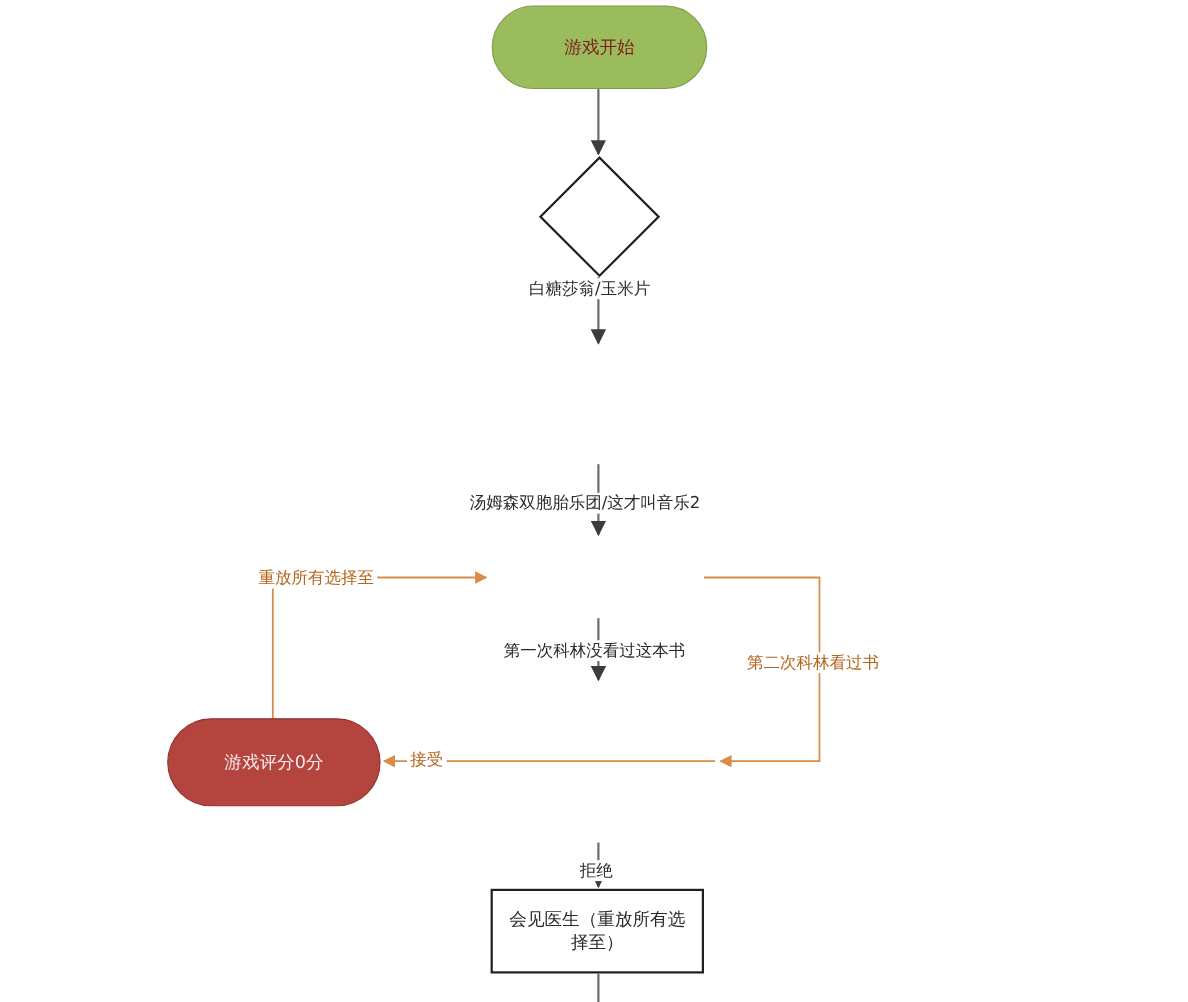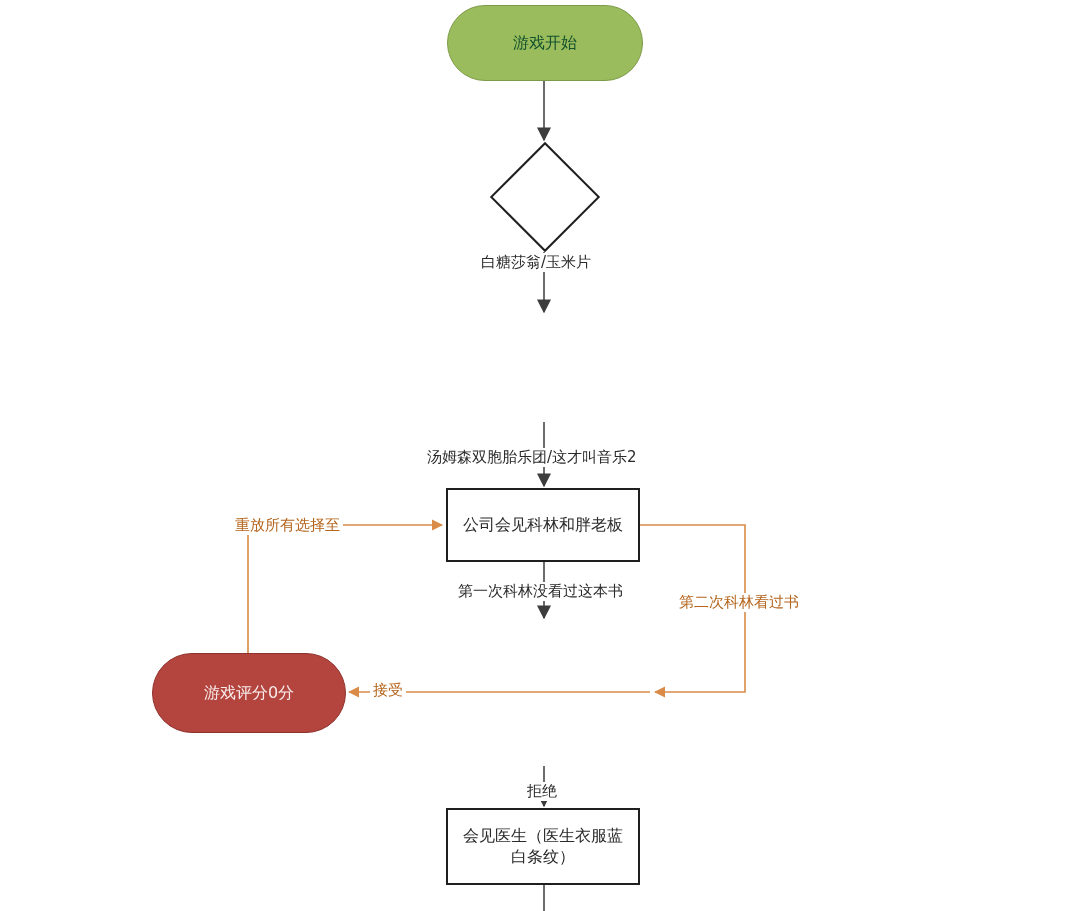--- a/index.html
+++ b/index.html
@@ -37,21 +37,21 @@
     color: #2a2a2a;
     z-index: 3;
   }
 
   
   .pill-start {
     left: 447px; top: 5px; width: 196px; height: 76px;
     border-radius: 38px;
     background: #9ABC5C;
     border: 1.5px solid #7d9a49;
-    color: #14532d;
+    color: #7f1d1d;
   }
   .pill-end {
     left: 152px; top: 653px; width: 194px; height: 80px;
     border-radius: 40px;
     background: #B4443E;
     border: 1.5px solid #8e322d;
     color: #f7eceb;
   }
 
   
@@ -144,31 +144,28 @@
 
   <div class="node pill-start">
     <span>游戏开始</span>
   </div>
 
   <div class="node diamond dk dia-breakfast">
     <span class="dshape"></span>
   </div>
 
 
-  <div class="node box box-company">
-    <span>公司会见科林和胖老板</span>
-  </div>
 
 
   <div class="node pill-end">
     <span>游戏评分0分</span>
   </div>
 
   <div class="node box box-doctor">
-    <span>会见医生（医生衣服蓝白条纹）</span>
+    <span>会见医生（重放所有选择至）</span>
   </div>
 
   <div class="elabel lbl-breakfast-choice">白糖莎翁/玉米片</div>
   <div class="elabel lbl-tape-choice">汤姆森双胞胎乐团/这才叫音乐2</div>
   <div class="elabel lbl-first-visit">第一次科林没看过这本书</div>
   <div class="elabel orange lbl-second-visit">第二次科林看过书</div>
   <div class="elabel orange lbl-replay">重放所有选择至</div>
   <div class="elabel orange lbl-accept">接受</div>
   <div class="elabel lbl-refuse">拒绝</div>
 

